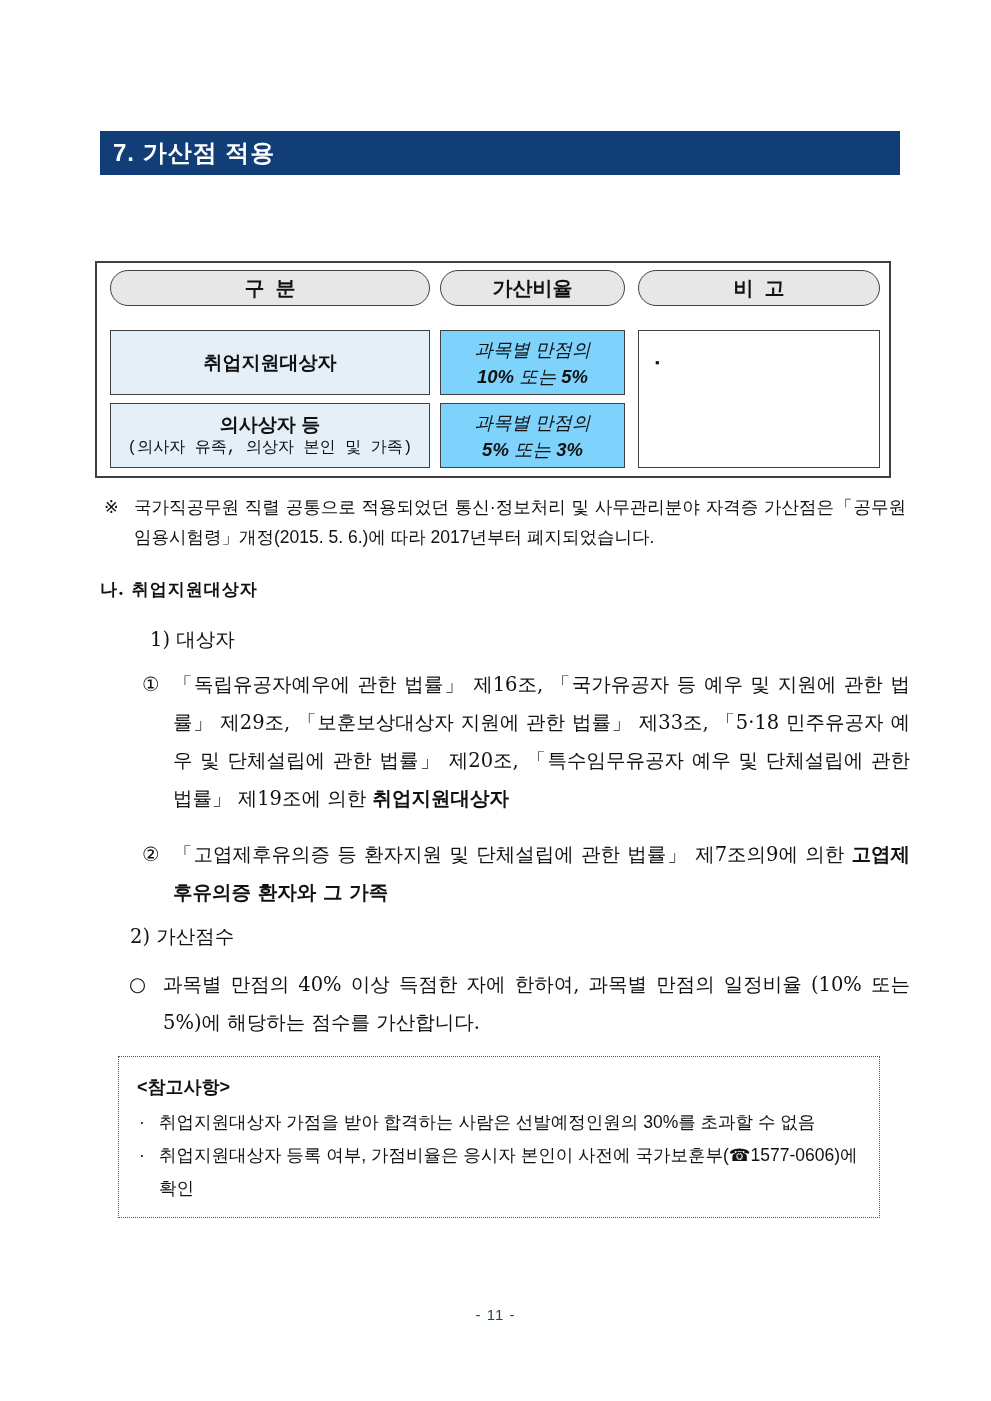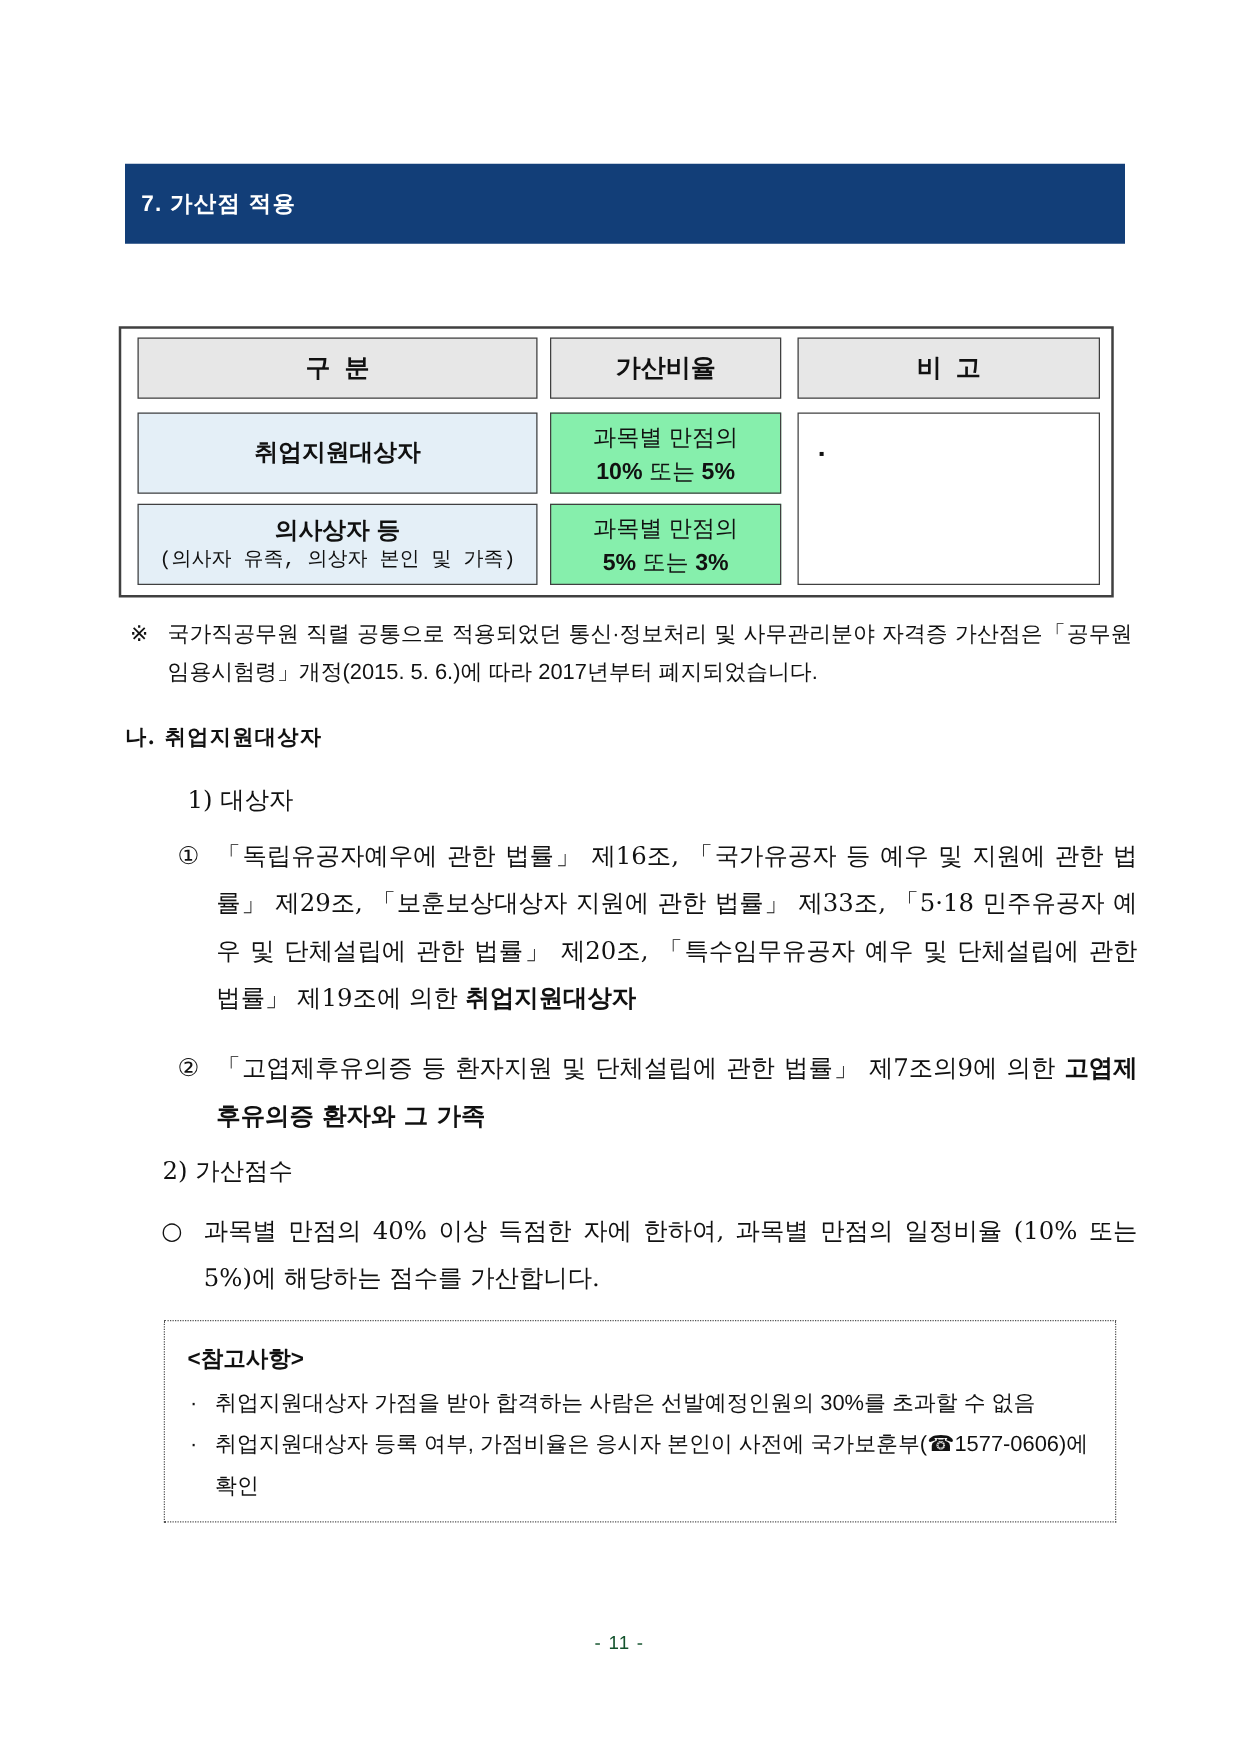--- a/index.html
+++ b/index.html
@@ -1,38 +1,38 @@
 <!DOCTYPE html>
 <html><head>
 <meta charset="utf-8">
 <style>
   * { margin:0; padding:0; box-sizing:border-box; }
   body { background:#ffffff; font-family:"Liberation Sans","DejaVu Sans",sans-serif; }
   .page { position:relative; width:991px; height:1401px; background:#ffffff; overflow:hidden; margin:0 auto; }
 
-  .title-bar { position:absolute; left:100px; top:131px; width:800px; height:64px;
+  .title-bar { position:absolute; left:100px; top:131px; width:800px; height:44px;
     background:#123e78; color:#ffffff; display:flex; align-items:center;
-    padding-left:13px; font-size:18px; font-weight:bold; letter-spacing:1px; }
+    padding-left:13px; font-size:24px; font-weight:bold; letter-spacing:1px; }
 
   .heading-a { position:absolute; left:100px; top:210px; font-family:"DejaVu Serif","Liberation Serif",serif;
     font-size:21px; font-weight:bold; letter-spacing:1px; color:#111; }
 
   .table-outer { position:absolute; left:95px; top:261px; width:796px; height:217px;
     border:2px solid #404040; background:#ffffff; }
   .cell { position:absolute; border:1.5px solid #404040; display:flex; flex-direction:column;
     align-items:center; justify-content:center; text-align:center; color:#111; }
   .th { background:#e7e7e7; font-size:20px; font-weight:bold; white-space:pre; }
   .cat { background:#e4eff7; }
   .cat-main { font-size:19px; font-weight:bold; line-height:24px; }
   .cat-sub { font-size:16px; line-height:21px; margin-top:1px;font-family:Liberation Mono, monospace; }
-  .ratio { background:#86efac; font-size:18.5px; line-height:27px; }
+  .ratio { background:#7dd3fc; font-size:18.5px; line-height:27px;font-style:italic; }
   .c1 { left:13px; width:320px; }
   .c2 { left:343px; width:185px; }
   .c3 { left:541px; width:242px; }
-  .hrow { top:7px; height:49px; }
+  .hrow { top:7px; height:36px;border-radius:18px; }
   .r1 { top:67px; height:65px; }
   .r2 { top:140px; height:65px; }
   .remark-cell { top:67px; height:138px; background:#fff; flex-direction:row; align-items:center;
     justify-content:flex-start; padding-left:16px; text-align:left; }
   .remark-bullet { font-size:13px; margin-right:9px; align-self:flex-start; margin-top:24px; }
   .remark-text { font-size:18.5px; line-height:27px; margin-top:18px; }
   .remark-bold { font-weight:bold; }
 
   .note { position:absolute; left:104px; top:492px; width:802px; display:flex;
     font-size:17.5px; line-height:30px; color:#111; }
@@ -45,21 +45,21 @@
   .il1 { top:626px;margin-left:20px; } .il2 { top:923px; }
 
   .clause { position:absolute; display:flex; font-size:19.5px; line-height:38px; color:#111; }
   .clause-marker { width:31px; flex-shrink:0; }
   .clause-text { flex:1; text-align:justify; }
   .cl1 { left:142px; top:666px; width:768px; }
   .cl2 { left:142px; top:836px; width:768px; }
   .circle-para { left:129px; top:966px; width:781px; }
   .circle-para .clause-marker { width:34px; }
 
-  .ref-box { position:absolute; left:131px; top:1056px; width:762px; height:162px;
+  .ref-box { position:absolute; left:118px; top:1056px; width:762px; height:162px;
     border:1.5px dotted #555; padding:15px 18px 0 18px; color:#111; }
   .ref-title { font-size:18px; font-weight:bold; line-height:30px; margin-bottom:4px; }
   .ref-item { display:flex; font-size:17.5px; line-height:33px; }
   .ref-marker { width:22px; flex-shrink:0; text-align:left; padding-left:2px; }
   .ref-sub { margin-left:22px; font-size:17.5px; line-height:33px; }
 
   .page-num { position:absolute; left:0; top:1306px; width:991px; text-align:center;
     font-size:15px; color:#14532d; letter-spacing:1px; }
 </style>
 </head>

